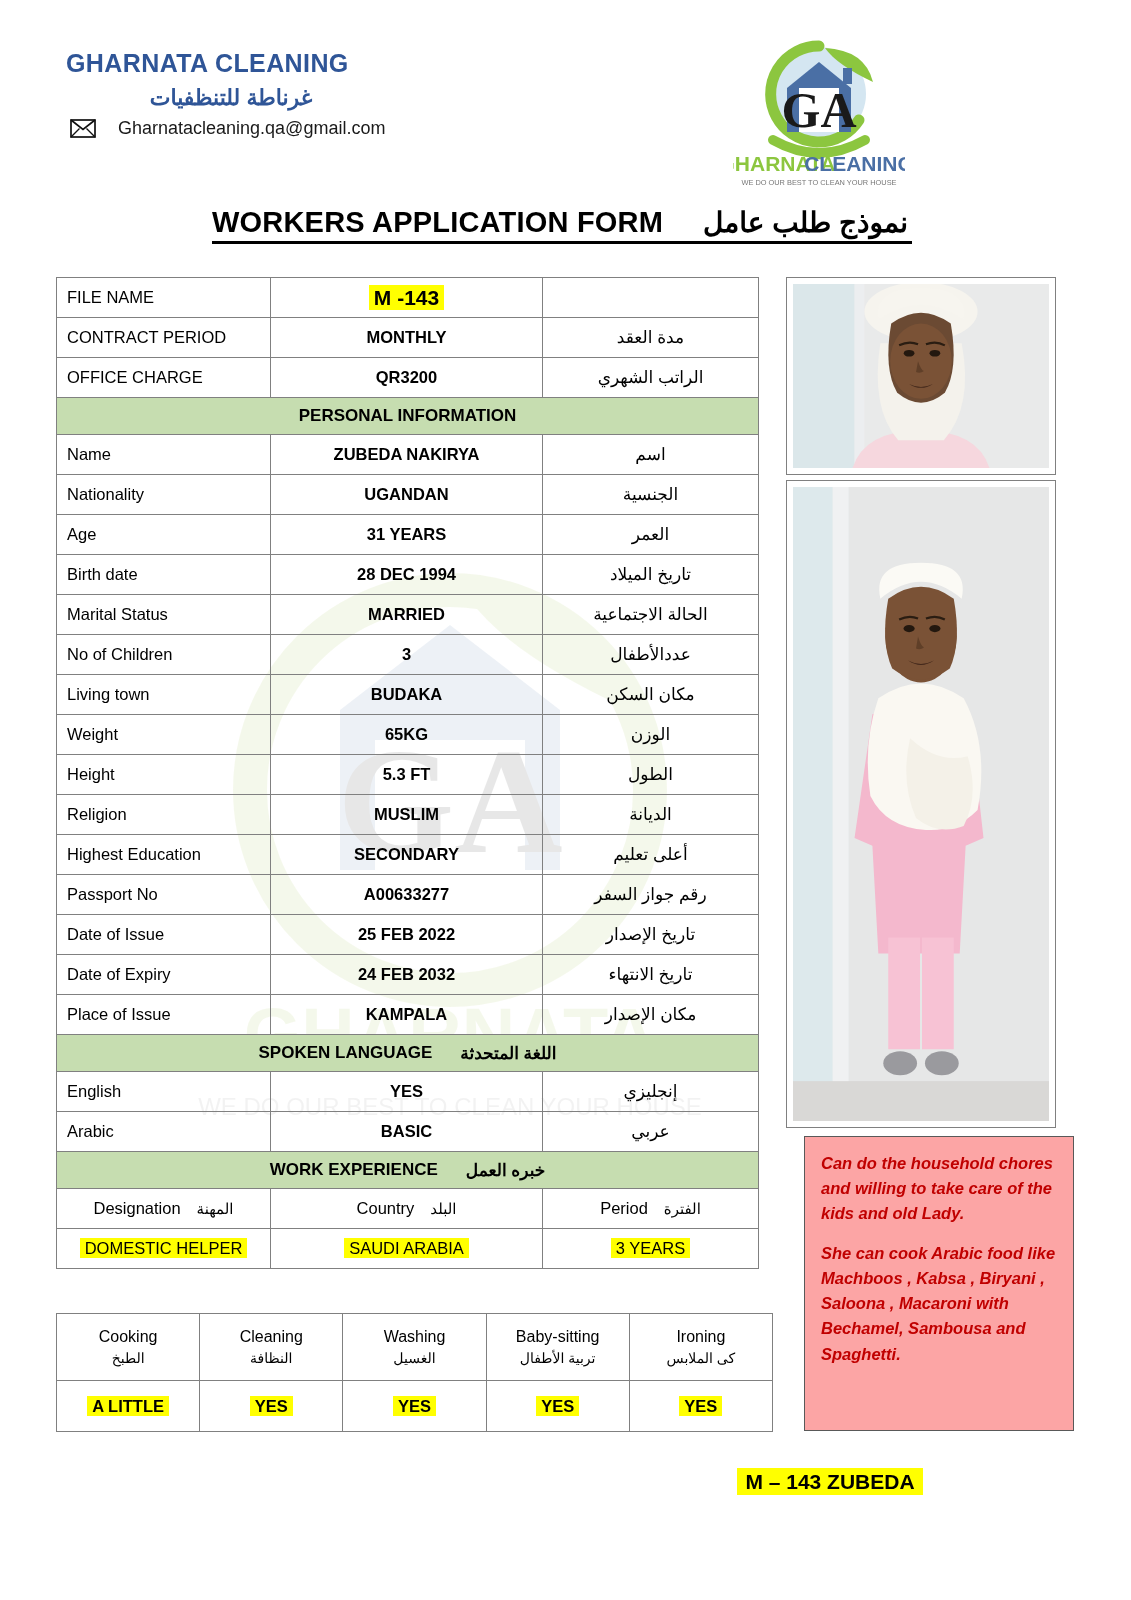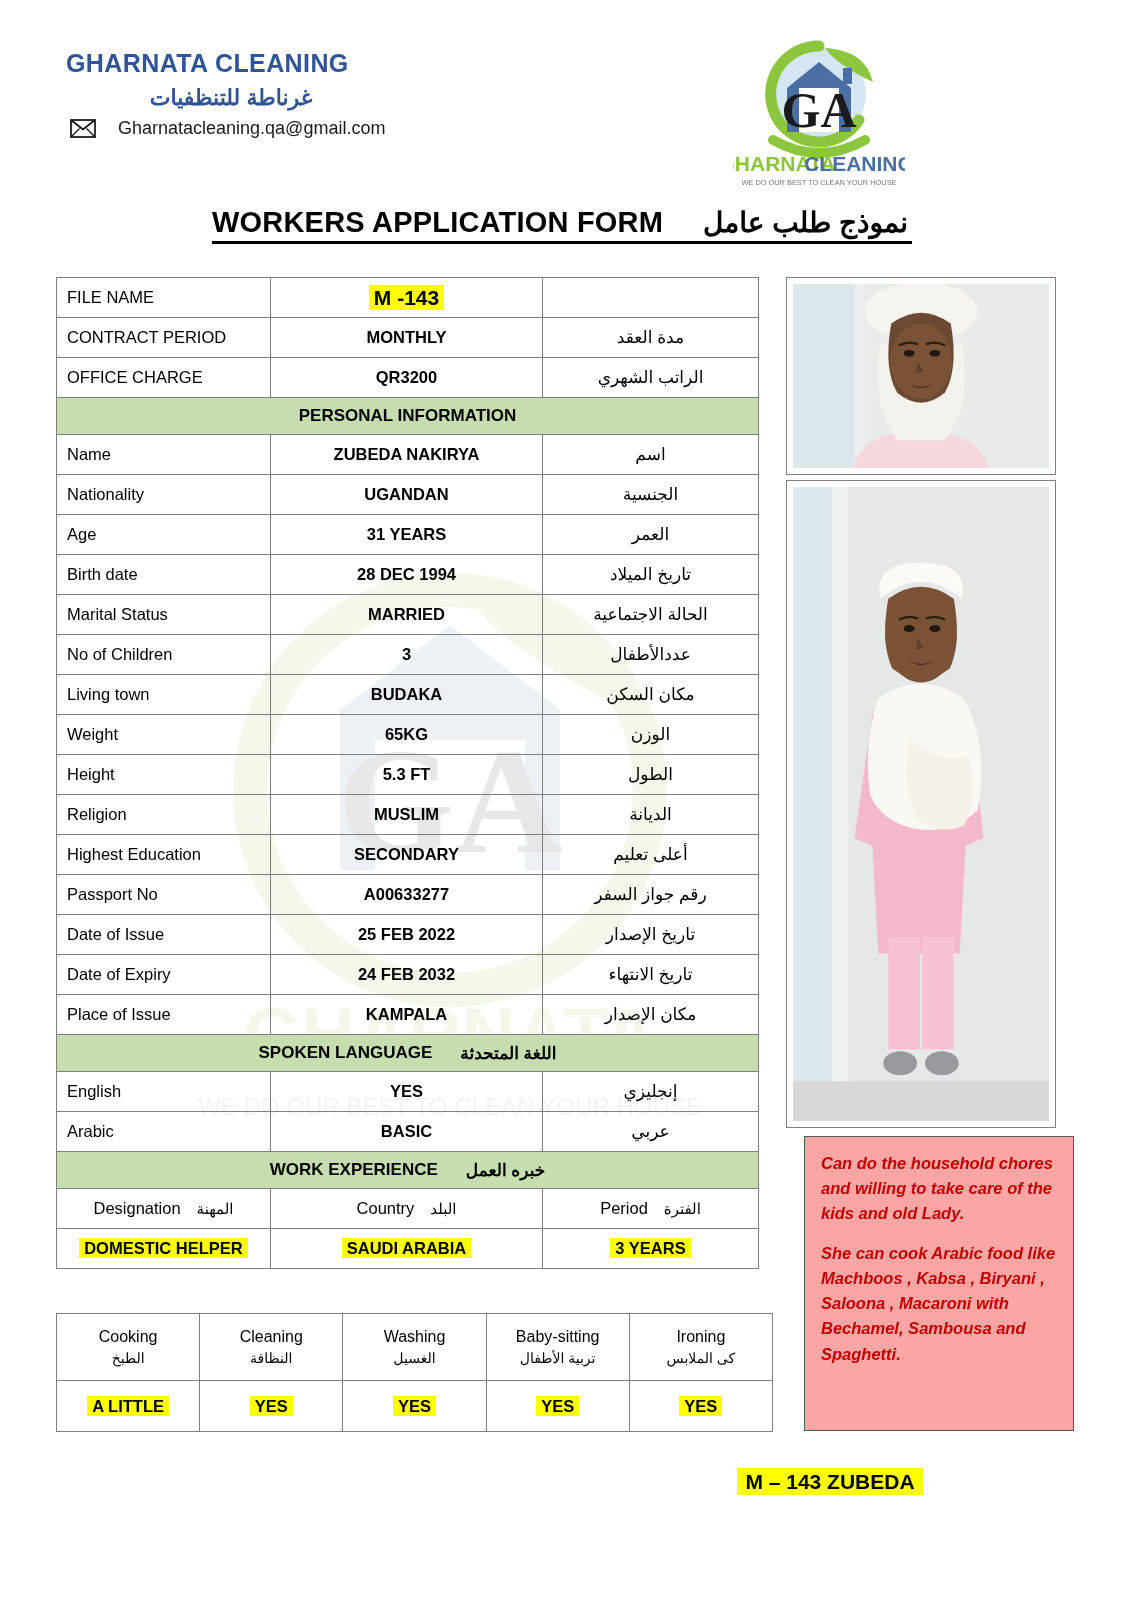--- a/index.html
+++ b/index.html
@@ -184,21 +184,21 @@
   .we-head {
     text-align: center;
     font-size: 16.5px;
   }
   .we-head .pair {
     display: inline-flex;
     gap: 16px;
     align-items: baseline;
   }
   .we-head .pair .ar-sm { direction: rtl; font-size: 15px; }
-  .we-val { text-align: center; font-weight: bold; font-size: 16.5px; }
+  .we-val { text-align: center; font-weight: normal; font-size: 16.5px; }
 
   
   #skills-table {
     position: absolute;
     left: 56px;
     top: 1313px;
     width: 717px;
     z-index: 2;
     border-collapse: collapse;
     table-layout: fixed;

